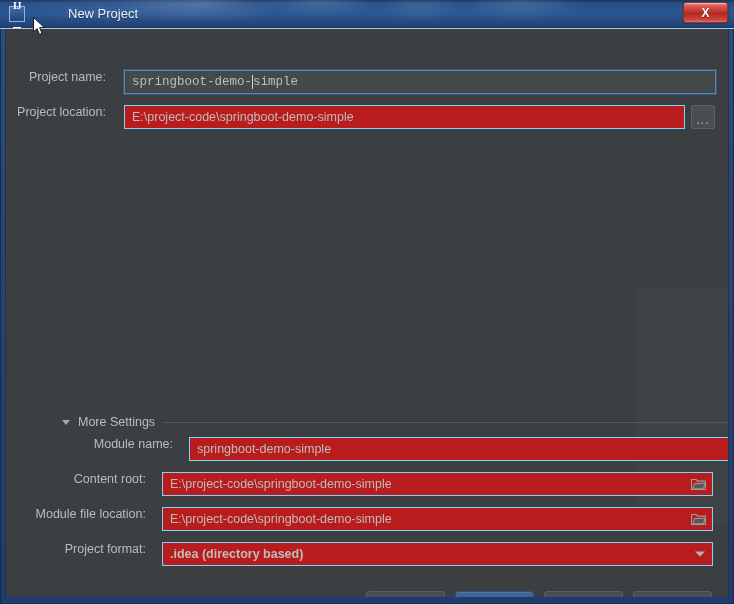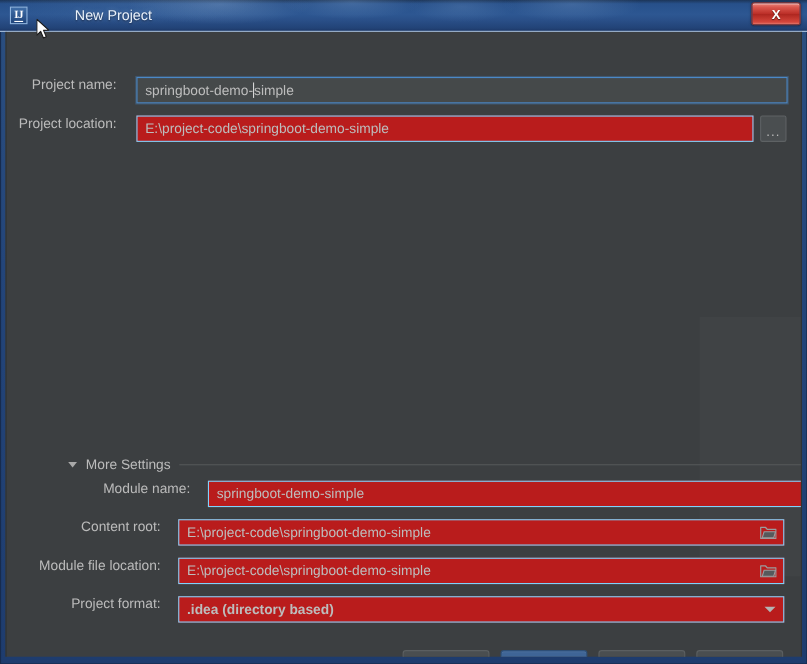--- a/index.html
+++ b/index.html
@@ -75,21 +75,21 @@
     justify-content: center;
   }
   .title-icon span {
     color: #ffffff;
     font-family: "Liberation Serif", serif;
     font-size: 10px;
     font-weight: bold;
     letter-spacing: -0.5px;
     line-height: 1;
     border-bottom: 1.5px solid #ffffff;
-    padding-bottom: 0px;
+    padding-bottom: 16px;
   }
   .title-text {
     position: absolute;
     left: 32px; top: 6px;
     font-size: 13px;
     color: #e9f1fa;
     text-shadow: 0 1px 2px rgba(10,25,50,0.85), 0 0 5px rgba(200,225,255,0.35);
     white-space: nowrap;
     margin-left: 36px;
   }
@@ -187,20 +187,21 @@
     align-items: center;
     height: 24px;
     outline: none;
     overflow: hidden;
     white-space: nowrap;
   }
   .field.focused {
     border: 1px solid #4a88c7;
     box-shadow: 0 0 0 1px rgba(74,136,199,0.35);
     background: #45494a;
+    font-family: Liberation Mono, monospace;
   }
   .caret {
     display: inline-block;
     width: 1px;
     height: 14px;
     background: #d6d6d6;
     margin: 0 0 0 0;
     vertical-align: middle;
   }
 

